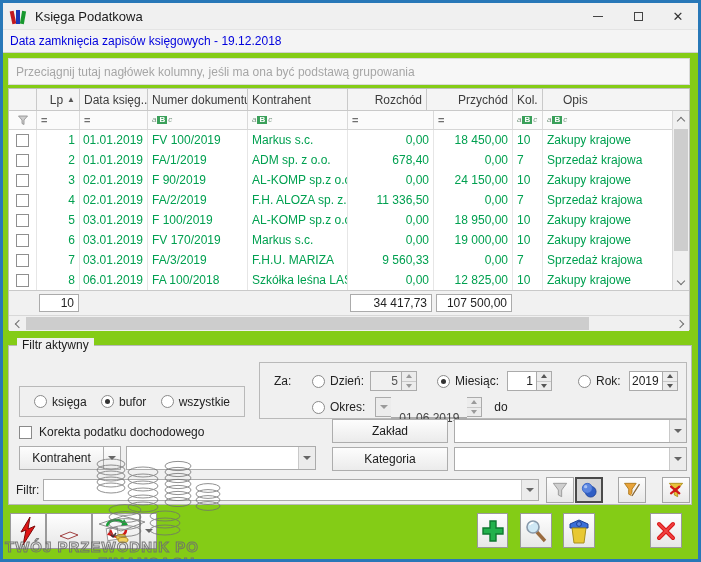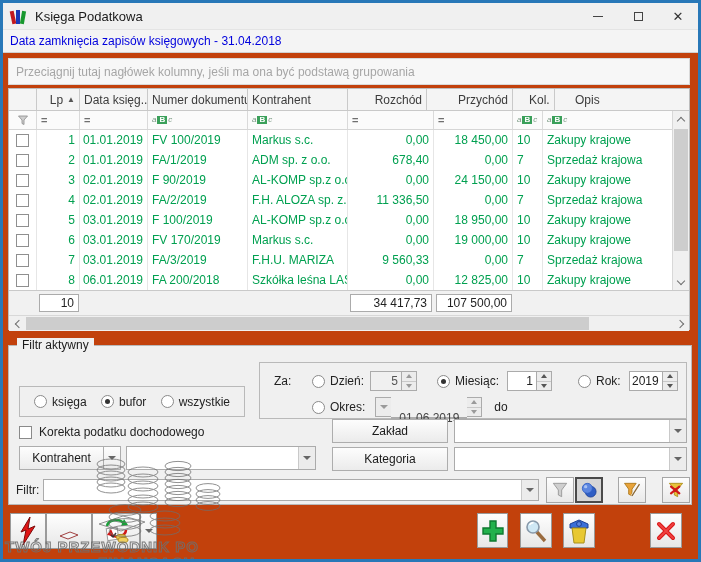--- a/index.html
+++ b/index.html
@@ -1,19 +1,19 @@
 <!DOCTYPE html>
 <html><head>
 <meta charset="utf-8">
 <style>
   * { margin:0; padding:0; box-sizing:border-box; }
   html,body { width:701px; height:562px; background:#d8d8d8; font-family:"Liberation Sans",sans-serif; }
   .window{
     position:relative; width:701px; height:562px;
-    border:3px solid #2878b8; background:#c2410c;
+    border:3px solid #2878b8; background:#84cc16;
     font-size:12px; color:#222; overflow:hidden;
   }
   
   .titlebar{ position:absolute; left:0; top:0; width:695px; height:27px; background:#f0f0f0;
     display:flex; align-items:center; border-bottom:1px solid #e4e4e4;}
   .books-icon{ width:18px; height:15px; margin-left:7px; position:relative; }
   .books-icon i{ position:absolute; bottom:0; width:4px; height:13px; display:block; }
   .books-icon i:nth-child(1){ left:1px; background:#c01820; transform:rotate(-12deg); }
   .books-icon i:nth-child(2){ left:6px; background:#1838b8; height:14px; }
   .books-icon i:nth-child(3){ left:11px; background:#18982e; transform:rotate(10deg); }
@@ -156,21 +156,21 @@
         </span>
       <span class="winbtn">
           <span class="glyph-max"></span>
         </span>
       <span class="winbtn">
           <span class="glyph-close">✕</span>
         </span>
     </span>
   </div>
 
-  <div class="infobar">Data zamknięcia zapisów księgowych - 31.04.2018</div>
+  <div class="infobar">Data zamknięcia zapisów księgowych - 19.12.2018</div>
 
   <div class="hintpanel">Przeciągnij tutaj nagłówek kolumny, jeśli ma ona być podstawą grupowania</div>
 
   <div class="grid">
     <div class="g-row g-head" id="grid-header">
         <div class="g-cell c-ind" style="width: 28px; flex: 0 0 auto;"></div>
         <div class="g-cell al-r" style="width: 43px; flex: 0 0 auto;">
           <span>Lp</span>
           <span class="sort-arrow">▲</span>
         </div>
@@ -182,21 +182,21 @@
         </div>
         <div class="g-cell" style="width: 100px; flex: 0 0 auto;">
           <span>Kontrahent</span>
         </div>
         <div class="g-cell al-r" style="width: 79px; flex: 0 0 auto;">
           <span>Rozchód</span>
         </div>
         <div class="g-cell al-r" style="width: 86px; flex: 0 0 auto;">
           <span>Przychód</span>
         </div>
-        <div class="g-cell" style="width: 30px; flex: 0 0 auto; margin-left: 12px;">
+        <div class="g-cell" style="width: 30px; flex: 0 0 auto;">
           <span>Kol.</span>
         </div>
         <div class="g-cell" style="width: 131px; flex: 0 0 auto; margin-left: 16px;">
           <span>Opis</span>
         </div>
         <div class="g-cell filler" style="width: 17px; flex: 0 0 auto;"></div>
       </div>
     <div class="g-row g-filter" id="grid-filter">
         <div class="g-cell c-ind" style="width: 28px; flex: 0 0 auto;">
           <svg width="12" height="12" viewBox="0 0 24 24">
@@ -335,21 +335,21 @@
           <div class="g-cell al-r" style="width: 79px; flex: 0 0 auto;">0,00</div>
           <div class="g-cell" style="width: 30px; flex: 0 0 auto;">7</div>
           <div class="g-cell" style="width: 131px; flex: 0 0 auto;">Sprzedaż krajowa</div>
         </div>
         <div class="g-row g-data" style="display: flex;">
           <div class="g-cell c-ind" style="width: 28px; flex: 0 0 auto;">
             <span class="rowcheck"></span>
           </div>
           <div class="g-cell al-r" style="width: 43px; flex: 0 0 auto;">8</div>
           <div class="g-cell al-r" style="width: 68px; flex: 0 0 auto;">06.01.2019</div>
-          <div class="g-cell" style="width: 100px; flex: 0 0 auto;">FA 200/2018</div>
+          <div class="g-cell" style="width: 100px; flex: 0 0 auto;">FA 100/2018</div>
           <div class="g-cell" style="width: 100px; flex: 0 0 auto;">Szkółka leśna LAS</div>
           <div class="g-cell al-r" style="width: 86px; flex: 0 0 auto;">0,00</div>
           <div class="g-cell al-r" style="width: 79px; flex: 0 0 auto;">12 825,00</div>
           <div class="g-cell" style="width: 30px; flex: 0 0 auto;">10</div>
           <div class="g-cell" style="width: 131px; flex: 0 0 auto;">Zakupy krajowe</div>
         </div>
       </div>
     <div class="g-summary">
       <div class="sumbox" style="left:30px;width:40px;">10</div>
       <div class="sumbox" style="left:341px;width:82px;">34 417,73</div>

